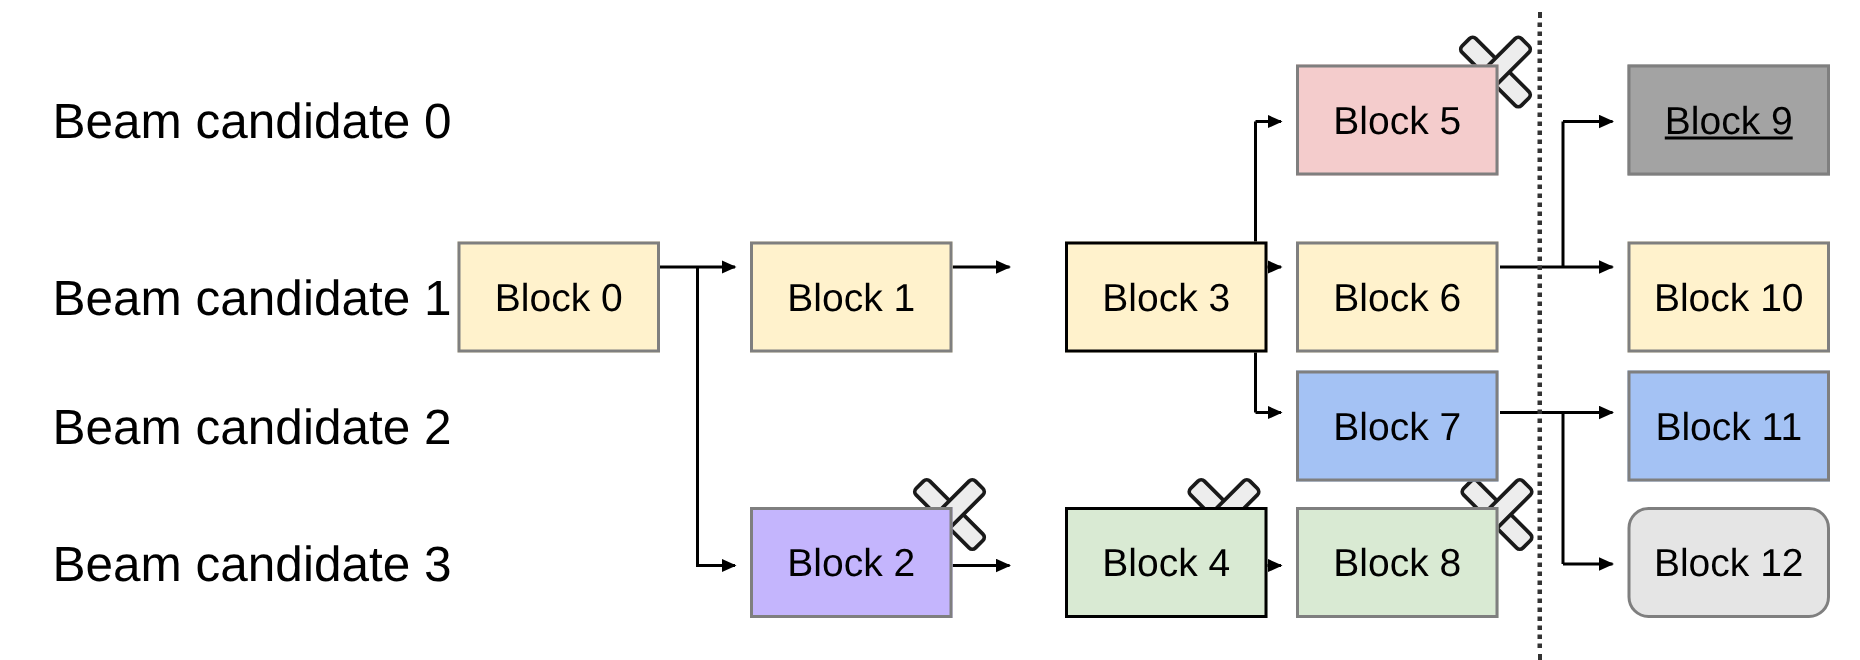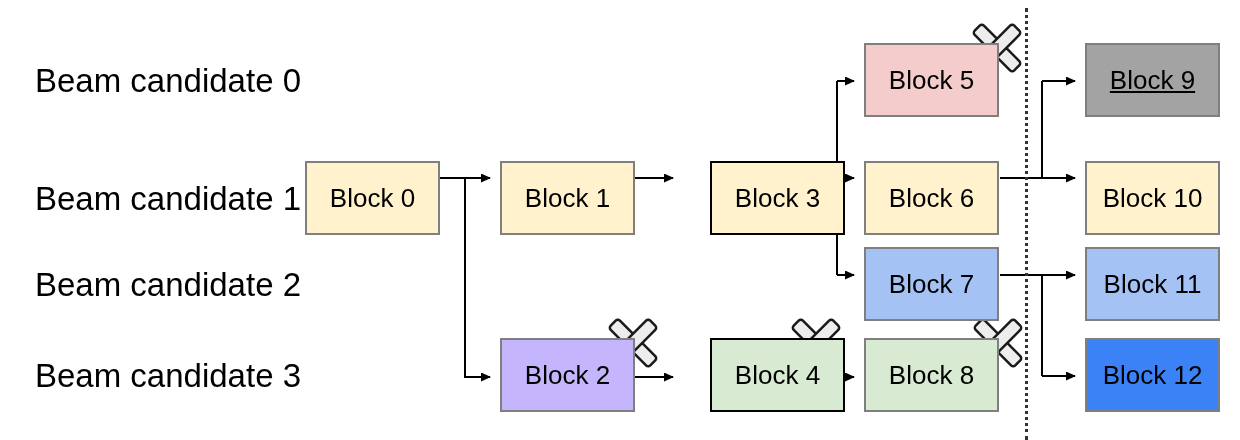--- a/index.html
+++ b/index.html
@@ -140,15 +140,15 @@
   <div class="block c1 r3" style="background: #c4b5fd;">Block 2</div>
   <div class="block c2 r1 emph" style="background: rgb(255, 242, 204);">Block 3</div>
   <div class="block c2 r3 emph" style="background: rgb(217, 234, 211);">Block 4</div>
   <div class="block c3 r0" style="background: rgb(244, 204, 204);">Block 5</div>
   <div class="block c3 r1" style="background: rgb(255, 242, 204);">Block 6</div>
   <div class="block c3 r2" style="background: rgb(164, 194, 244);">Block 7</div>
   <div class="block c3 r3" style="background: rgb(217, 234, 211);">Block 8</div>
   <div class="block c4 r0" style="background: #a3a3a3; text-decoration: underline;">Block 9</div>
   <div class="block c4 r1" style="background: rgb(255, 242, 204);">Block 10</div>
   <div class="block c4 r2" style="background: rgb(164, 194, 244);">Block 11</div>
-  <div class="block c4 r3" style="background: #3b82f6;">Block 12</div>
+  <div class="block c4 r3" style="background: #e5e5e5; border-radius: 14px;">Block 12</div>
 
 </div>
 
 </body></html>

